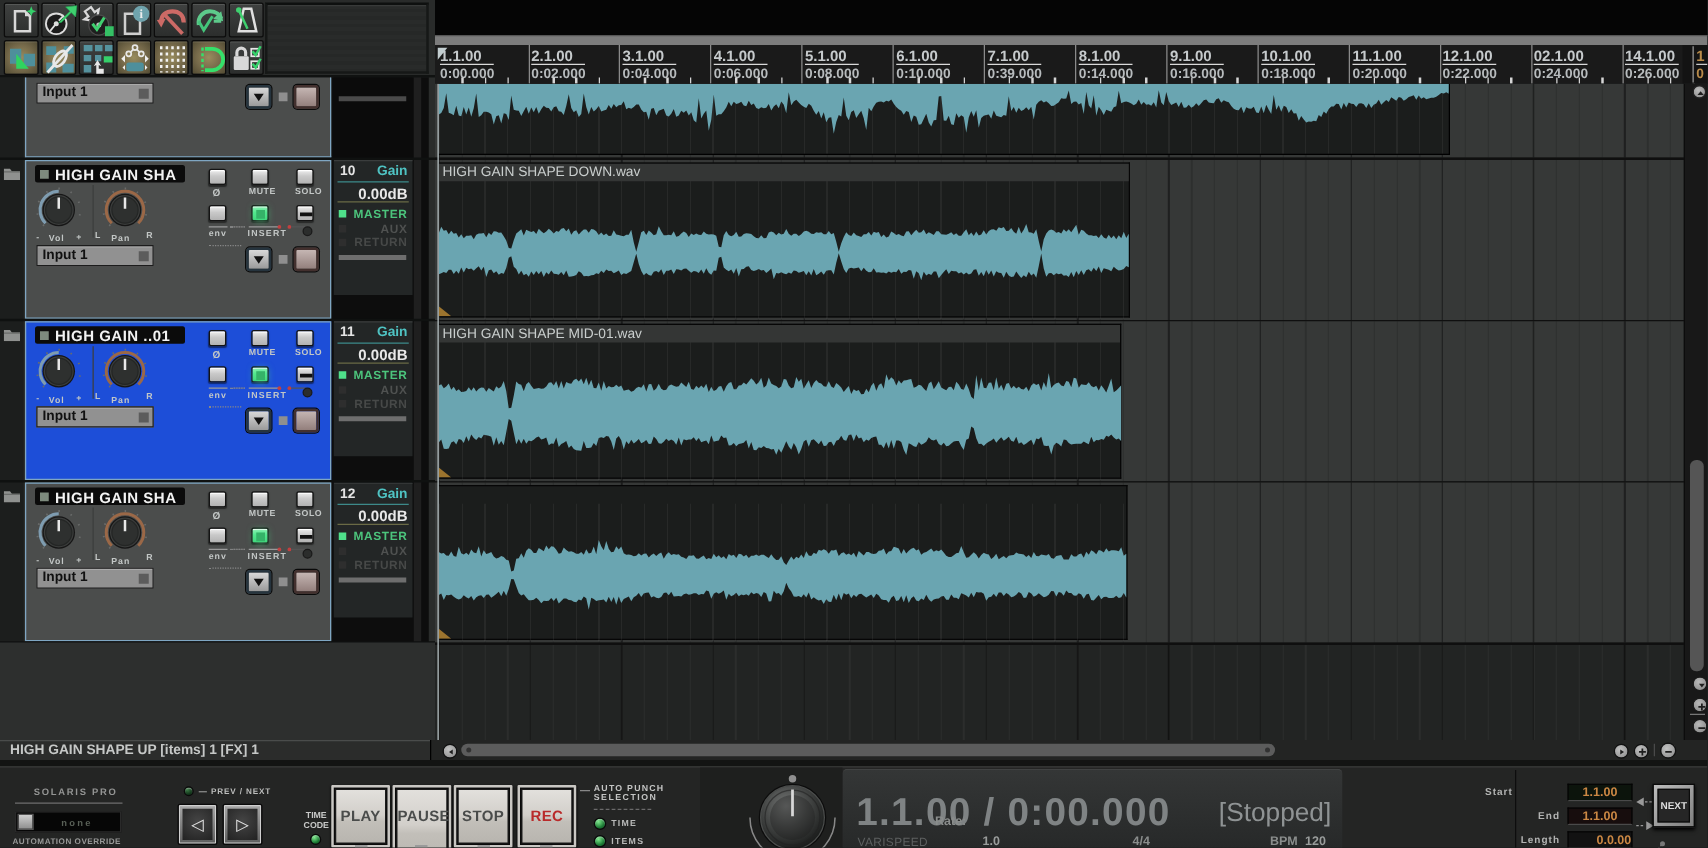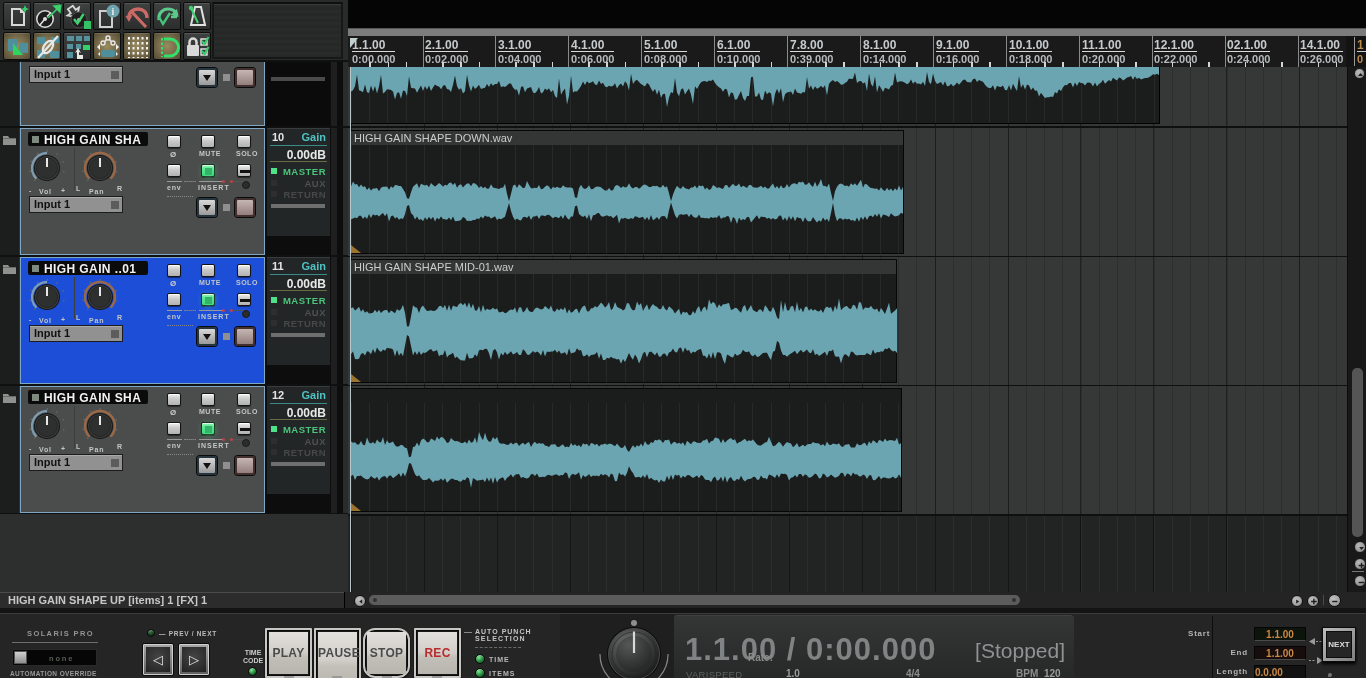--- a/index.html
+++ b/index.html
@@ -140,21 +140,21 @@
     <div class="abs" style="left:313.0px;top:26px;width:1.5px;height:5px;background:#d5d5d5"></div>
     <div class="abs" style="left:331.3px;top:26px;width:1.5px;height:5px;background:#d5d5d5"></div>
     <div class="abs" style="left:349.5px;top:26px;width:1.5px;height:5px;background:#d5d5d5"></div>
     <div class="abs" style="left:369px;top:2px;font-size:12px;font-weight:bold;color:#c6cacc">6.1.00</div>
     <div class="abs" style="left:369px;top:14.5px;width:43px;height:1px;background:#dadada"></div>
     <div class="abs" style="left:369px;top:17px;font-size:11px;font-weight:bold;color:#b7bbbd">0:10.000</div>
     <div class="abs" style="left:439.2px;top:0;width:1px;height:31px;background:#8a8a8a"></div>
     <div class="abs" style="left:386.0px;top:26px;width:1.5px;height:5px;background:#d5d5d5"></div>
     <div class="abs" style="left:404.2px;top:26px;width:1.5px;height:5px;background:#d5d5d5"></div>
     <div class="abs" style="left:422.5px;top:26px;width:1.5px;height:5px;background:#d5d5d5"></div>
-    <div class="abs" style="left:442px;top:2px;font-size:12px;font-weight:bold;color:#c6cacc">7.8.00</div>
+    <div class="abs" style="left:442px;top:2px;font-size:12px;font-weight:bold;color:#c6cacc">7.1.00</div>
     <div class="abs" style="left:442px;top:14.5px;width:43px;height:1px;background:#dadada"></div>
     <div class="abs" style="left:442px;top:17px;font-size:11px;font-weight:bold;color:#b7bbbd">0:39.000</div>
     <div class="abs" style="left:512.2px;top:0;width:1px;height:31px;background:#8a8a8a"></div>
     <div class="abs" style="left:458.9px;top:26px;width:1.5px;height:5px;background:#d5d5d5"></div>
     <div class="abs" style="left:477.2px;top:26px;width:1.5px;height:5px;background:#d5d5d5"></div>
     <div class="abs" style="left:495.4px;top:26px;width:1.5px;height:5px;background:#d5d5d5"></div>
     <div class="abs" style="left:515px;top:2px;font-size:12px;font-weight:bold;color:#c6cacc">8.1.00</div>
     <div class="abs" style="left:515px;top:14.5px;width:43px;height:1px;background:#dadada"></div>
     <div class="abs" style="left:515px;top:17px;font-size:11px;font-weight:bold;color:#b7bbbd">0:14.000</div>
     <div class="abs" style="left:585.1px;top:0;width:1px;height:31px;background:#8a8a8a"></div>
@@ -644,21 +644,21 @@
     <div class="abs" style="left:238px;top:36px;width:30px;text-align:center;font-size:7px;font-weight:bold;color:#c8c9c8;line-height:8px">TIME<br>CODE</div>
     <div class="abs" style="left:248px;top:54px;width:9px;height:9px;border-radius:50%;background:radial-gradient(circle at 35% 30%,#7ce98a,#1d7a35 60%,#0d4a1d);border:1px solid #0a0a0a;box-shadow:inset 0 1px 1px rgba(255,255,255,0.4)"></div>
     <div class="abs" style="left:265px;top:15px;width:47px;height:50px;background:#1a1a1a;border:2px solid #c9c7c3;border-radius:1px;box-shadow:inset 0 0 0 1px #0a0a0a, 0 1px 2px #000">
       <div class="abs" style="left:2px;top:2px;right:2px;bottom:2px;background:linear-gradient(#e2e0dc,#d2cfca 48%,#c2bfb9 60%,#b8b5af);text-align:center;font-size:12px;font-weight:bold;color:#4a4c4b;line-height:42px;letter-spacing:0.3px">PLAY</div>
     </div>
     <div class="abs" style="left:284px;top:63px;width:10px;height:2px;background:#9a9a9a"></div>
     <div class="abs" style="left:314px;top:15px;width:47px;height:66px;background:#1a1a1a;border:2px solid #c9c7c3;border-radius:1px;box-shadow:inset 0 0 0 1px #0a0a0a, 0 1px 2px #000">
       <div class="abs" style="left:2px;top:2px;right:2px;bottom:2px;background:linear-gradient(#e2e0dc,#d2cfca 48%,#c2bfb9 60%,#b8b5af);text-align:center;font-size:12px;font-weight:bold;color:#4a4c4b;line-height:42px;letter-spacing:0.3px">PAUSE</div>
     </div>
     <div class="abs" style="left:332px;top:63px;width:10px;height:2px;background:#9a9a9a"></div>
-    <div class="abs" style="left:363px;top:15px;width:47px;height:50px;background:#1a1a1a;border:2px solid #c9c7c3;border-radius:12px;box-shadow:inset 0 0 0 1px #0a0a0a, 0 1px 2px #000">
+    <div class="abs" style="left:363px;top:15px;width:47px;height:50px;background:#1a1a1a;border:2px solid #c9c7c3;border-radius:1px;box-shadow:inset 0 0 0 1px #0a0a0a, 0 1px 2px #000">
       <div class="abs" style="left:2px;top:2px;right:2px;bottom:2px;background:linear-gradient(#e2e0dc,#d2cfca 48%,#c2bfb9 60%,#b8b5af);text-align:center;font-size:12px;font-weight:bold;color:#4a4c4b;line-height:42px;letter-spacing:0.3px">STOP</div>
     </div>
     <div class="abs" style="left:382px;top:63px;width:10px;height:2px;background:#9a9a9a"></div>
     <div class="abs" style="left:414px;top:15px;width:47px;height:50px;background:#1a1a1a;border:2px solid #c9c7c3;border-radius:1px;box-shadow:inset 0 0 0 1px #0a0a0a, 0 1px 2px #000">
       <div class="abs" style="left:2px;top:2px;right:2px;bottom:2px;background:linear-gradient(#e2e0dc,#d2cfca 48%,#c2bfb9 60%,#b8b5af);text-align:center;font-size:12px;font-weight:bold;color:#b92a2a;line-height:42px;letter-spacing:0.3px">REC</div>
     </div>
     <div class="abs" style="left:432px;top:63px;width:10px;height:2px;background:#9a9a9a"></div>
     <div class="abs" style="left:464px;top:19px;width:8px;height:1px;background:#888"></div>
     <div class="abs" style="left:475px;top:15px;font-size:7px;font-weight:bold;color:#c4c5c4;letter-spacing:1px">AUTO PUNCH<br><span style="letter-spacing:1.2px">SELECTION</span></div>
     <div class="abs" style="left:475px;top:34px;width:46px;height:1px;border-top:1px dashed #6a6a6a"></div>
@@ -696,21 +696,21 @@
       <div class="abs" style="left:232px;top:52px;font-size:10px;font-weight:bold;color:#8a8d8c">4/4</div>
       <div class="abs" style="left:342px;top:52px;font-size:10px;font-weight:bold;color:#8a8d8c">BPM</div>
       <div class="abs" style="left:370px;top:52px;font-size:10px;font-weight:bold;color:#9a9d9c">120</div>
     </div>
     <div class="abs" style="left:1212px;top:3px;width:1px;height:67px;background:#0d0d0d"></div>
     <div class="abs" style="left:1188px;top:16px;width:60px;font-size:8px;font-weight:bold;color:#b2b3b2;letter-spacing:0.8px">Start</div>
     <div class="abs" style="left:1254px;top:14px;width:52px;height:14px;background:#0c140c;border:1px solid #050505;border-bottom-color:#4a4a4a;text-align:center;font-size:10px;font-weight:bold;color:#cc8844;line-height:13px">1.1.00</div>
     <div class="abs" style="left:1188px;top:35px;width:60px;text-align:right;font-size:8px;font-weight:bold;color:#b2b3b2;letter-spacing:0.8px">End</div>
     <div class="abs" style="left:1254px;top:33px;width:52px;height:14px;background:#170d0d;border:1px solid #050505;border-bottom-color:#4a4a4a;text-align:center;font-size:10px;font-weight:bold;color:#cc8844;line-height:13px">1.1.00</div>
     <div class="abs" style="left:1188px;top:54px;width:60px;text-align:right;font-size:8px;font-weight:bold;color:#b2b3b2;letter-spacing:0.8px">Length</div>
-    <div class="abs" style="left:1254px;top:52px;width:52px;height:14px;background:#121212;border:1px solid #050505;border-bottom-color:#4a4a4a;text-align:left;font-size:10px;font-weight:bold;color:#cc8844;line-height:13px">0.0.00</div>
+    <div class="abs" style="left:1254px;top:52px;width:52px;height:14px;background:#121212;border:1px solid #050505;border-bottom-color:#4a4a4a;text-align:right;font-size:10px;font-weight:bold;color:#cc8844;line-height:13px">0.0.00</div>
     <svg class="abs" style="left:1308px;top:24px" width="16" height="9">
       <path d="M1 4.5 l6-3.5 v7 z" fill="#9a9a9a"></path>
       <path d="M8 4.5 h7" stroke="#9a9a9a" stroke-dasharray="2,1.5"></path>
     </svg>
     <svg class="abs" style="left:1308px;top:43px" width="16" height="9">
       <path d="M15 4.5 l-6-3.5 v7 z" fill="#9a9a9a"></path>
       <path d="M1 4.5 h7" stroke="#9a9a9a" stroke-dasharray="2,1.5"></path>
     </svg>
     <svg class="abs" style="left:1308px;top:58px" width="26" height="12">
       <path d="M1 9 h17 l3-4" stroke="#888" fill="none" stroke-dasharray="2,1.5"></path>

